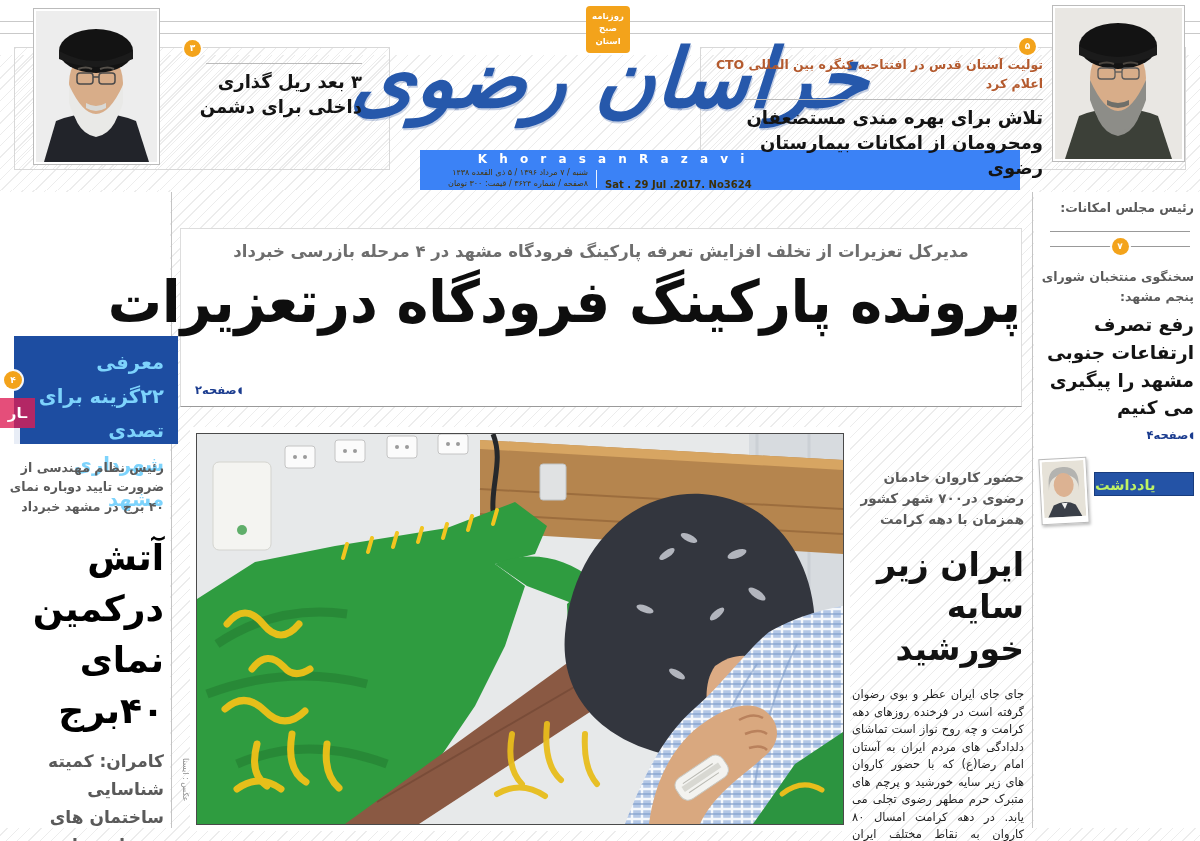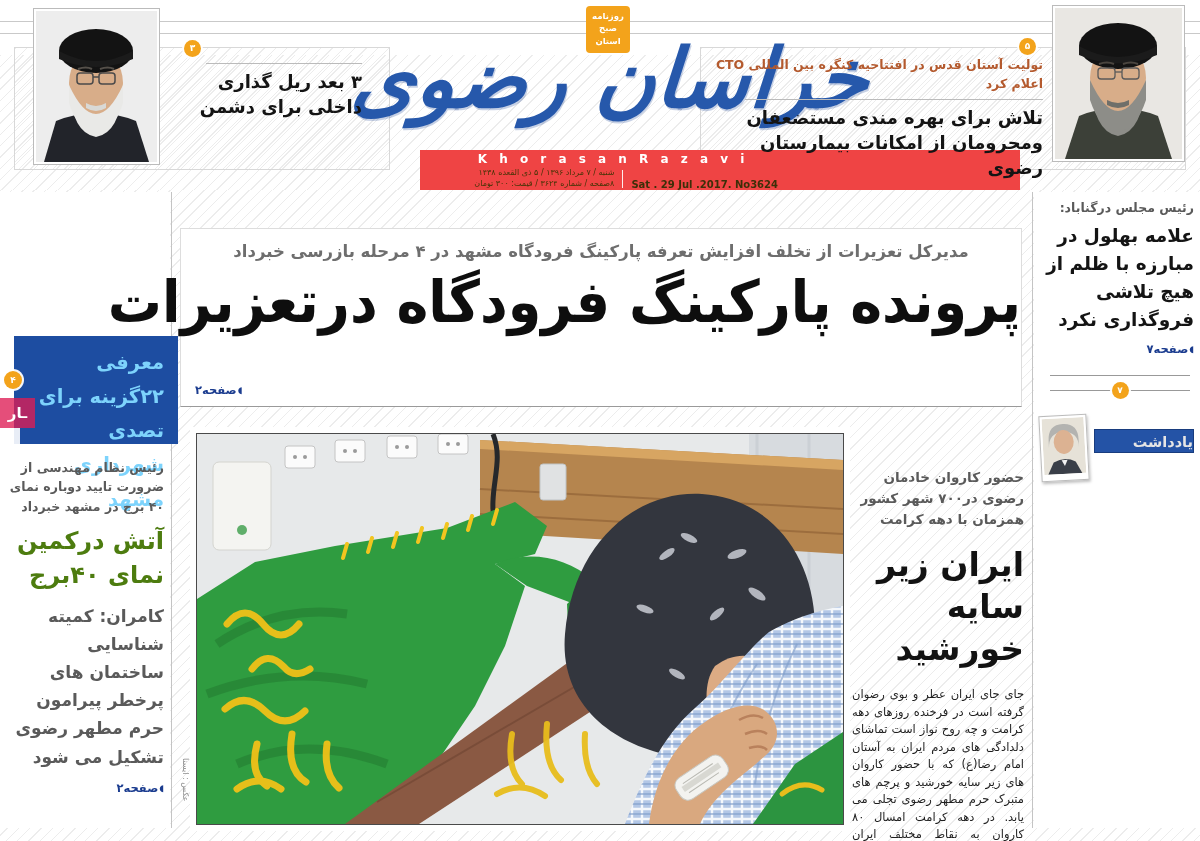--- a/index.html
+++ b/index.html
@@ -10,25 +10,25 @@
   .hatch { background-image:repeating-linear-gradient(135deg, rgba(130,130,130,.15) 0 1px, transparent 1px 8px); }
 
   .topline { position:absolute; left:0; right:0; height:0; border-top:1px solid #c9c9c9; z-index:0; }
 
   
   .m-badge { position:absolute; left:586px; top:6px; width:44px; height:47px; background:#f3a31b; border-radius:4px;
              color:#fff; font-size:8.5px; font-weight:bold; text-align:center; line-height:1.45; padding-top:4px; z-index:4; }
   .logo { position:absolute; left:330px; top:14px; width:560px; height:130px; z-index:3; text-align:center;
           font-size:82px; font-weight:bold; font-style:italic; color:#2658ab; transform:skewX(-4deg);
           white-space:nowrap; line-height:130px; text-shadow:1px 2px 0 rgba(30,70,150,.25); }
-  .datebar { position:absolute; left:420px; top:150px; width:600px; height:40px; background:#ef4444; z-index:2; }
+  .datebar { position:absolute; left:420px; top:150px; width:600px; height:40px; background:#3b82f6; z-index:2; }
   .datebar .latin { position:absolute; left:28px; top:2px; width:330px; text-align:center; color:#fff;
                     font-size:12px; font-weight:bold; letter-spacing:4px; }
   .datebar .drow { position:absolute; left:28px; top:17px; width:330px; display:flex; direction:ltr;
-                   align-items:center; justify-content:flex-end; gap:8px; }
+                   align-items:center; justify-content:flex-start; gap:8px; }
   .datebar .fa { font-size:8px; color:#463406; text-align:right; direction:rtl; line-height:1.35; }
   .datebar .sep { width:1px; height:18px; background:#fff; opacity:.9; }
   .datebar .en { font-size:10px; font-weight:bold; color:#3d2f08;margin-top:12px; }
 
   
   .corner-box { position:absolute; top:47px; height:123px; border:1px solid #d8d8d8; z-index:1; }
   .pframe { position:absolute; background:#fff; border:1px solid #bbb; padding:2px; z-index:3; }
   .pframe svg { display:block; }
   .numbadge { position:absolute; width:17px; height:17px; border-radius:50%; background:#f3a31b; color:#fff;
               font-size:9px; font-weight:bold; text-align:center; line-height:17px; z-index:5;
@@ -77,29 +77,29 @@
 
   
   .promo { position:absolute; left:14px; top:336px; width:164px; height:108px; background:#1d4da1; z-index:2;
            direction:rtl; text-align:right; padding:10px 14px 0 8px; }
   .promo .txt { color:#7dd3fc; font-size:19.5px; font-weight:800; line-height:1.75; }
   .promo-badge { left:4px; top:371px; width:18px; height:18px; line-height:18px; }
   .wm { position:absolute; left:0; top:398px; width:35px; height:30px; background:rgba(222,28,84,.78); z-index:4;
         color:#fff; font-size:15px; font-weight:bold; text-align:center; line-height:30px; }
   .wm2 { position:absolute; left:0; top:428px; width:20px; height:16px; background:rgba(255,255,255,.9); z-index:4; }
 
-  .big-left-head { color:#4d7c0f; font-size:24px; font-weight:900; line-height:1.42; margin-top:8px; }
+  .big-left-head { color:#000000; font-size:36px; font-weight:900; line-height:1.42; margin-top:16px; }
   .sub-gray { color:#5a5a5a; font-size:17px; font-weight:bold; line-height:1.65; margin-top:10px; }
 
   
   .note { margin-top:16px; }
   .note-row { display:flex; direction:ltr; align-items:flex-start; gap:6px; }
   .note-photo { flex:0 0 auto; background:#fff; border:1px solid #bbb; padding:2px; transform:rotate(-3deg);
                 box-shadow:1px 2px 3px rgba(0,0,0,.25); }
-  .note-bar { flex:1; background:#2453a6; color:#e5e5e5; font-size:14.5px; font-weight:bold; text-align:right;
+  .note-bar { flex:1; background:#2453a6; color:#bef264; font-size:14.5px; font-weight:bold; text-align:left;
               height:24px; line-height:24px; margin-top:14px; border:1px solid #183c7e; }
   .mt6{margin-top:6px;} .mt10{margin-top:10px;}
   .center{text-align:center;}
 </style>
 </head>
 <body>
 
 <div id="page">
 
   <div class="topline" style="top:21px"></div>
@@ -283,29 +283,30 @@
     <div class="kick">حضور کاروان خادمان رضوی در۷۰۰ شهر کشور همزمان با دهه کرامت</div>
     <div class="head">ایران زیر سایه خورشید</div>
     <div class="body">
       <span>جای جای ایران عطر و بوی رضوان گرفته است در فرخنده روزهای دهه کرامت و چه روح نواز است تماشای دلدادگی های مردم ایران به آستان امام رضا(ع) که با حضور کاروان های زیر سایه خورشید و پرچم های متبرک حرم مطهر رضوی تجلی می یابد. در دهه کرامت امسال ۸۰ کاروان به نقاط مختلف ایران اسلامی اعزام شده اند و در...</span>
       
     </div>
   </div>
 
   <div class="rcol">
     <div>
-      <div class="side-kick">رئیس مجلس درگناباد:</div>
-      <div class="side-head">
-        <span>علامه بهلول در مبارزه با ظلم از هیچ تلاشی فروگذاری نکرد</span>
-        <span class="pref"><span class="cres">◖</span><span>صفحه۷</span></span>
-      </div>
+      <div class="side-kick">رئیس مجلس امکانات:</div>
     </div>
     <div class="divider"></div>
     <div class="divider">
       <div class="numbadge">۷</div>
+    </div>
+    <div>
+      <div class="side-kick">سخنگوی منتخبان شورای پنجم مشهد:</div>
+      <div class="side-head">رفع تصرف ارتفاعات جنوبی مشهد را پیگیری می کنیم</div>
+      <div class="pref mt6"><span class="cres">◖</span><span>صفحه۴</span></div>
     </div>
     <div class="note">
       <div class="note-row">
         <div class="note-photo">
           <svg width="42" height="56" viewBox="0 0 42 56">
             <rect width="42" height="56" fill="#e6e2d8"></rect>
             <path d="M6,22 Q6,6 21,6 Q36,6 36,22 L36,30 Q36,14 21,14 Q6,14 6,30 Z" fill="#b3b3b0"></path>
             <ellipse cx="21" cy="24" rx="10" ry="12" fill="#dcb292"></ellipse>
             <path d="M4,56 L10,44 Q21,38 32,44 L38,56 Z" fill="#3a3f48"></path>
             <path d="M18,42 L21,48 L24,42 Z" fill="#f2f2f2"></path>

